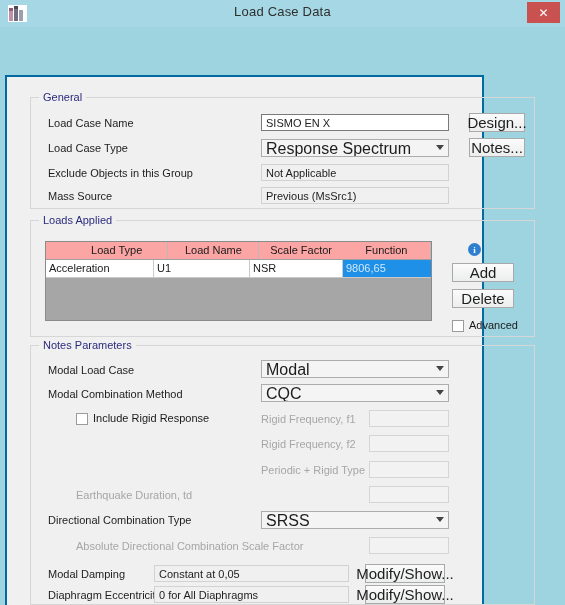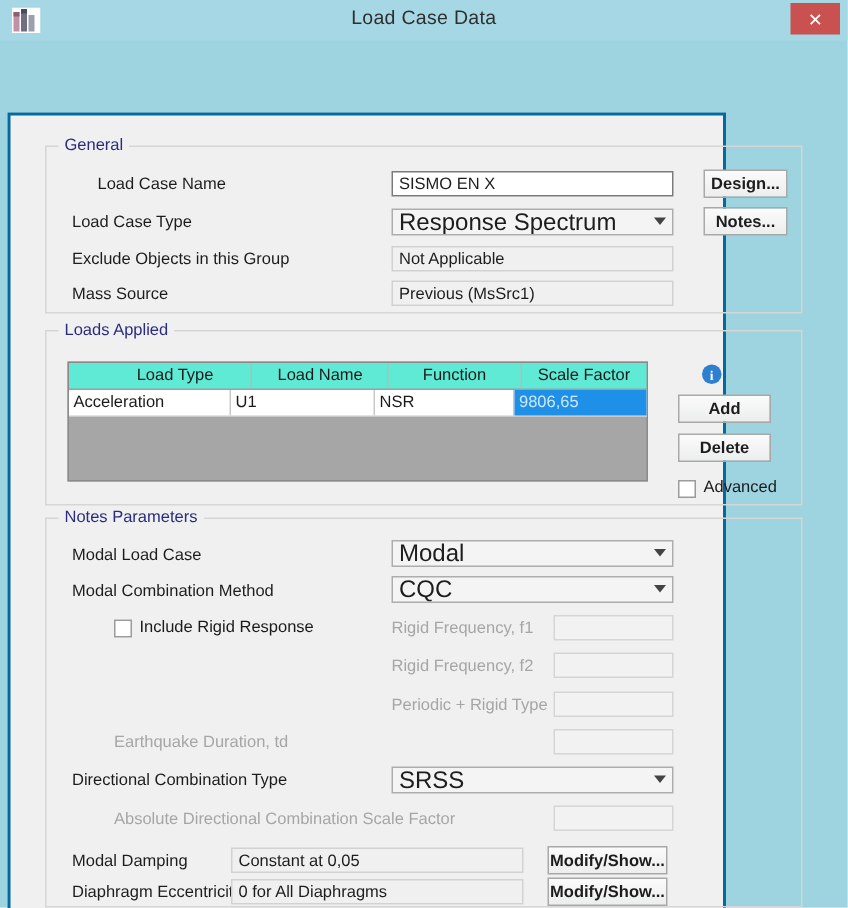--- a/index.html
+++ b/index.html
@@ -106,25 +106,24 @@
     width:0;height:0;
     border-left:4px solid transparent;
     border-right:4px solid transparent;
     border-top:5px solid #444;
   }
 
   .btn{
     position:absolute;box-sizing:border-box;
     background:linear-gradient(#fbfbfb,#eceded);
     border:1px solid #a9a9a9;
-    font-size:11px;color:#1d1d1d;
+    font-size:15px;color:#1d1d1d;
     display:flex;align-items:center;justify-content:center;
     cursor:pointer;
     font-family:"Liberation Sans","DejaVu Sans",sans-serif;
-    font-weight:bold;
   }
 
   
   .chk{
     position:absolute;cursor:pointer;
   }
   .chk .box{
     position:absolute;left:0;top:0;width:12px;height:12px;
     background:#fff;border:1px solid #9b9b9b;box-sizing:border-box;
   }
@@ -133,21 +132,21 @@
   }
 
   
   #loads-table{
     position:absolute;left:14px;top:20px;width:387px;height:80px;
     border:1px solid #8a8a8a;
     background:#a6a6a6;
     box-sizing:border-box;
   }
   #loads-table .thead{
-    display:flex;height:17px;background:#5eead4;
+    display:flex;height:17px;background:#fca5a5;
     border-bottom:1px solid #9f9f9f;
     padding-left:20px;
   }
   #loads-table .th{
     font-size:11px;text-align:center;line-height:16px;
     border-right:1px solid #b9b9b9;
     box-sizing:border-box;
     overflow:hidden;white-space:nowrap;
   }
   #loads-table .trow{
@@ -196,21 +195,21 @@
     </div>
     <div id="title-text">Load Case Data</div>
     <div id="close-button">✕</div>
   </div>
 
   <div id="client">
 
     <div class="group" id="grp-general">
       <div class="group-legend">General</div>
 
-      <div class="lbl" style="left:34px;top:19px;text-align:right;">Load Case Name</div>
+      <div class="lbl" style="left:17px;top:19px;text-align:right;">Load Case Name</div>
       <div class="field active" style="left:230px;top:16px;width:188px;">SISMO EN X</div>
       <div class="btn" style="left:438px;top:15px;width:56px;height:19px;">Design...</div>
 
       <div class="lbl" style="left:17px;top:44px;">Load Case Type</div>
       <div class="combo" style="left:230px;top:41px;width:188px;">
         <span>Response Spectrum</span>
         <span class="arrow"></span>
       </div>
       <div class="btn" style="left:438px;top:40px;width:56px;height:19px;">Notes...</div>
 
@@ -221,22 +220,22 @@
       <div class="field readonly" style="left:230px;top:89px;width:188px;">Previous  (MsSrc1)</div>
     </div>
 
     <div class="group" id="grp-loads">
       <div class="group-legend">Loads Applied</div>
 
       <div id="loads-table">
         <div class="thead">
           <div class="th c0">Load Type</div>
           <div class="th c1">Load Name</div>
+          <div class="th c3">Scale Factor</div>
           <div class="th c2">Function</div>
-          <div class="th c3">Scale Factor</div>
         </div>
         <div class="trow">
           <div class="td c0">Acceleration</div>
           <div class="td c1">U1</div>
           <div class="td c2">NSR</div>
           <div class="td c3 sel">9806,65</div>
         </div>
       </div>
 
       <div id="info-icon">i</div>

